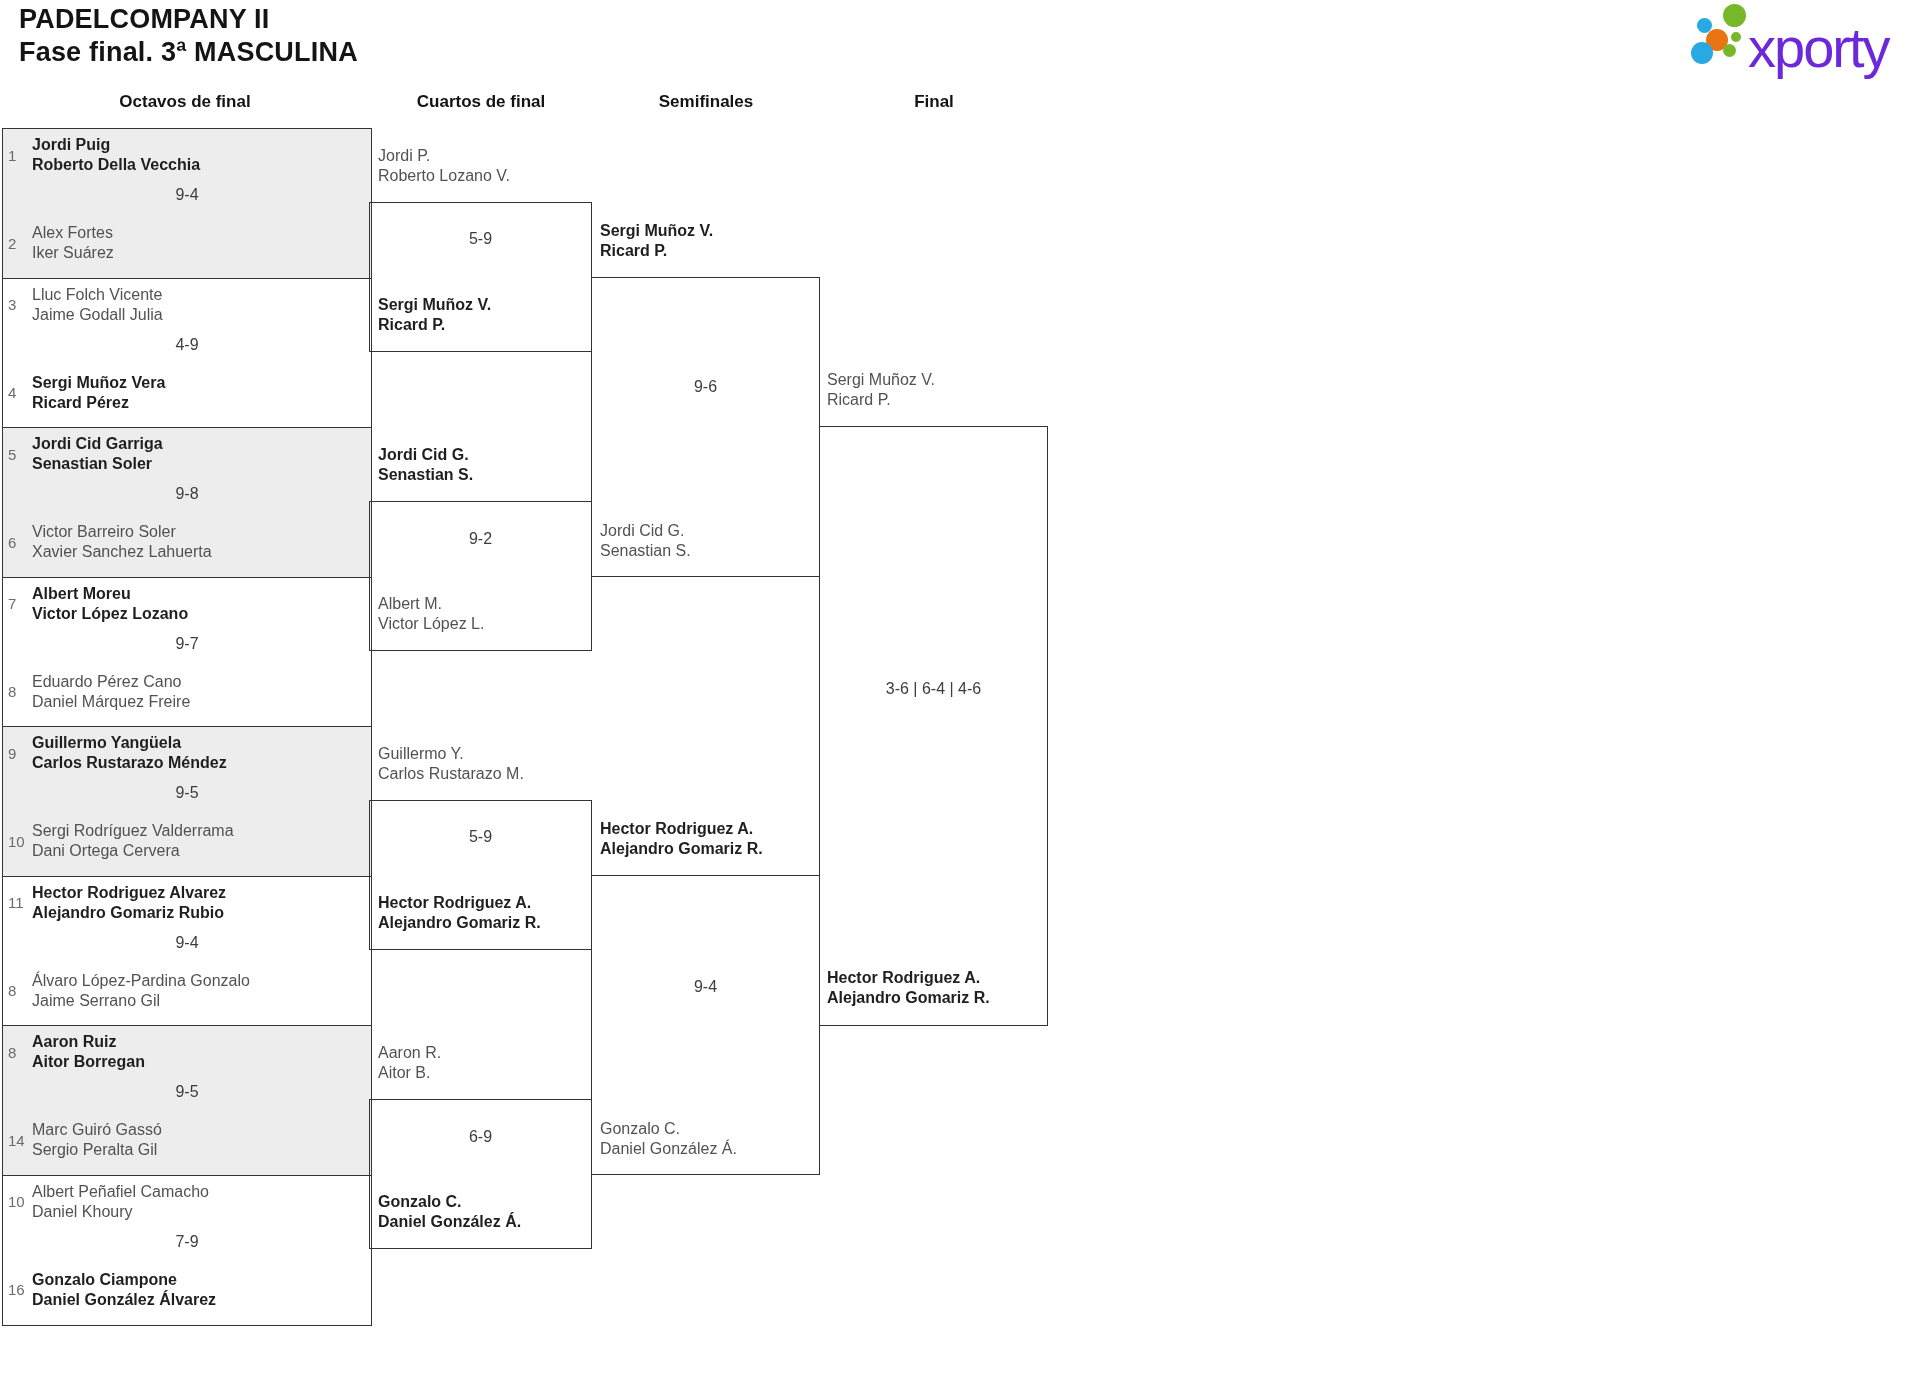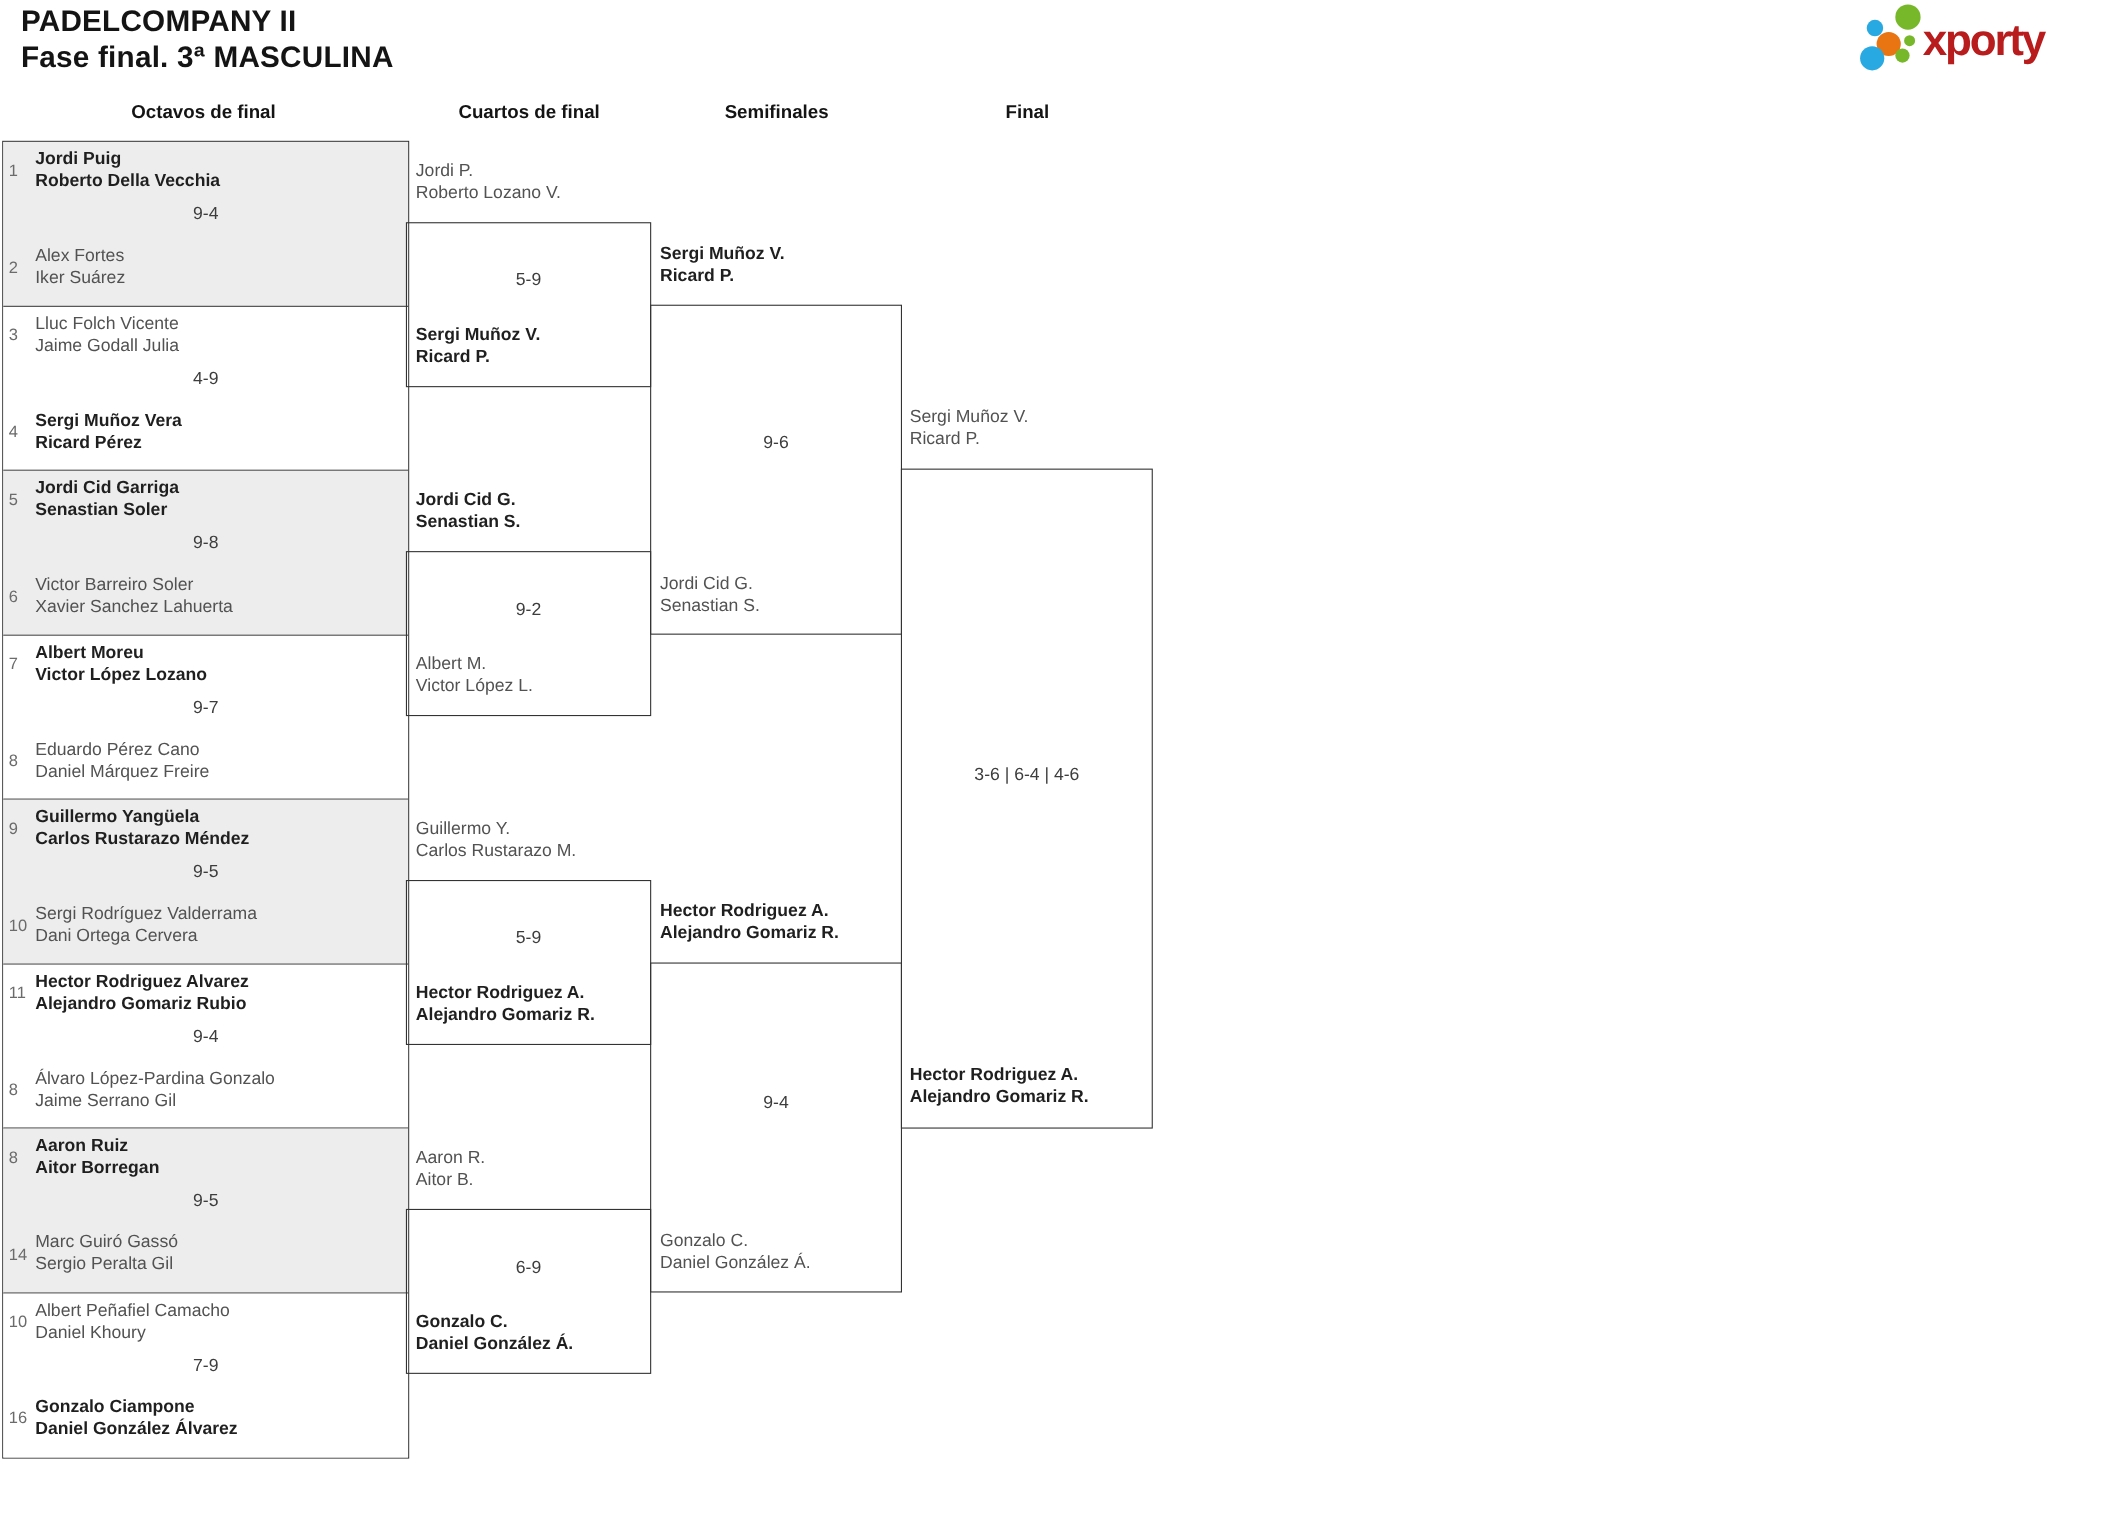--- a/index.html
+++ b/index.html
@@ -12,21 +12,21 @@
 
   
   .logo { position:absolute; left:1686px; top:2px; width:234px; height:76px; display:block; text-decoration:none; cursor:pointer; }
   .logo .dot { position:absolute; border-radius:50%; }
   .d-green-lg  { left:37px; top:2px;  width:23px; height:23px; background:#77b82a; }
   .d-blue-sm   { left:11px; top:16px; width:15px; height:15px; background:#29a9e1; }
   .d-orange    { left:20px; top:27px; width:22px; height:22px; background:#e87511; }
   .d-green-xs  { left:45px; top:30px; width:10px; height:10px; background:#77b82a; }
   .d-blue-md   { left:5px;  top:40px; width:22px; height:22px; background:#29a9e1; }
   .d-green-sm  { left:37px; top:42px; width:13px; height:13px; background:#77b82a; }
-  .logo-text { position:absolute; left:62px; top:13px; font-size:40px; font-weight:bold; color:#b91c1c; letter-spacing:-2px; }
+  .logo-text { position:absolute; left:62px; top:13px; font-size:56px; font-weight:normal; color:#6d28d9; letter-spacing:-2px; }
 
   
   .col-header { position:absolute; top:92px; text-align:center; font-size:17px; font-weight:600; color:#141414; }
   .h1 { left:0px;   width:370px; }
   .h2 { left:370px; width:222px; }
   .h3 { left:592px; width:228px; }
   .h4 { left:820px; width:228px; }
 
   
   .oct-stack { position:absolute; left:2px; top:128px; width:370px; height:1198px; border:1px solid #333333; box-sizing:border-box; }
@@ -42,21 +42,21 @@
   .winner .pline { font-weight:bold; color:#1f1f1f; }
   .oct-score { position:absolute; top:57px; left:0; right:0; text-align:center; font-size:16px; color:#3d3d3d; }
 
   
   .rect { position:absolute; border:1px solid #333333; box-sizing:border-box; background:transparent; }
 
   
   .pair-label { position:absolute; width:218px; }
 
   
-  .round-score { position:absolute; height:20px; text-align:center; font-size:16px; color:#3d3d3d;margin-top:16px; }
+  .round-score { position:absolute; height:20px; text-align:center; font-size:16px; color:#3d3d3d; }
 </style>
 </head>
 <body>
 
 <div id="canvas">
 
   <div class="title-block">
     <div class="title-line">PADELCOMPANY II</div>
     <div class="title-line">Fase final. 3ª MASCULINA</div>
   </div>

